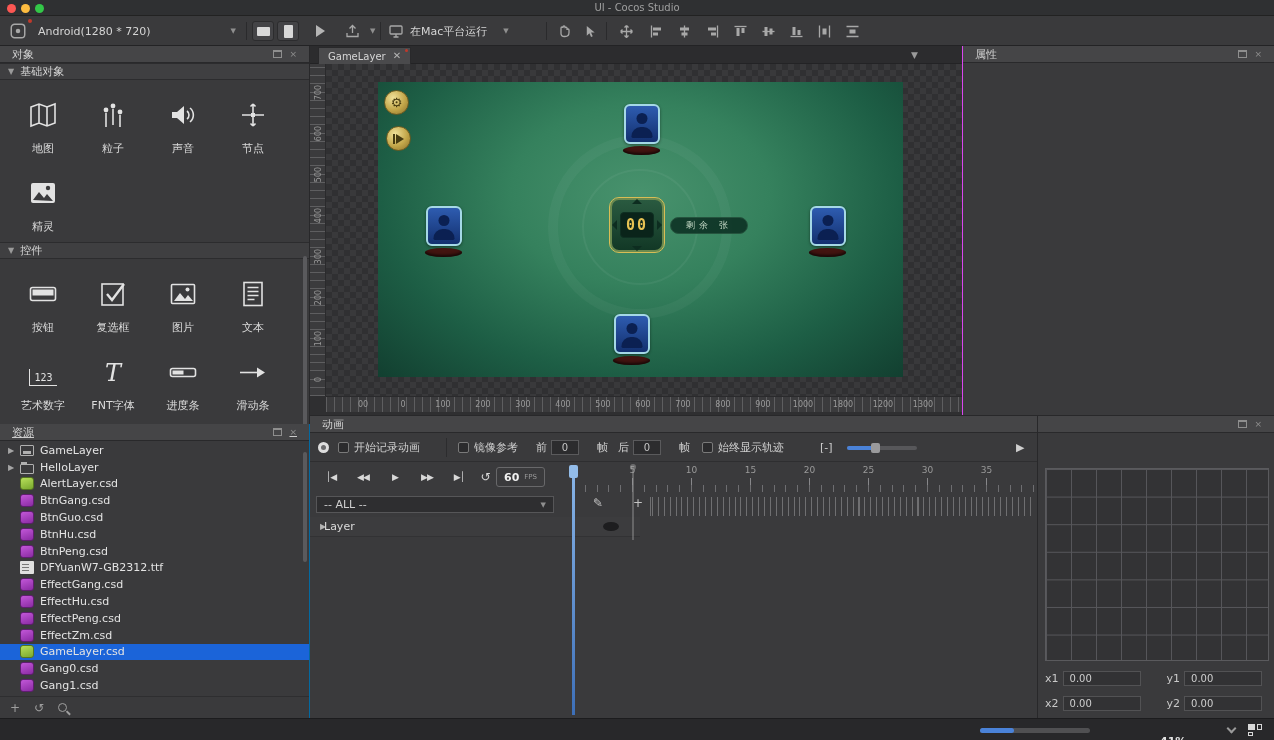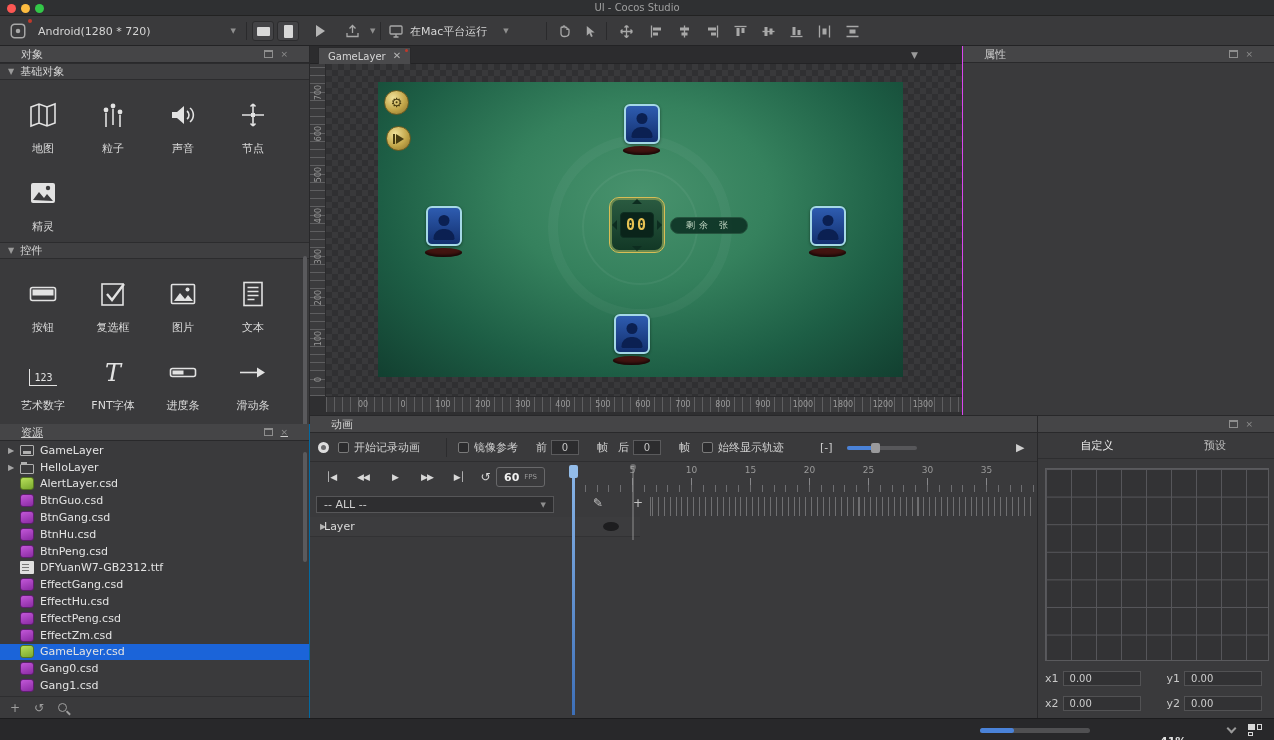--- a/index.html
+++ b/index.html
@@ -26,21 +26,21 @@
   .shape-land { width:13px; height:9px; background:#d8d8d8; border-radius:1px; }
   .shape-port { width:9px; height:13px; background:#d8d8d8; border-radius:1px; }
   .play-tri { width:0; height:0; border-left:9px solid #b5b5b5; border-top:6px solid transparent; border-bottom:6px solid transparent; }
   .run-label { font-size:11px; color:#d5d5d5; margin-left:6px; }
   .ticon { display:flex; align-items:center; justify-content:center; width:24px; height:22px; }
   svg.t { stroke:#a8a8a8; fill:none; stroke-width:1.3; }
   svg.t .fill { fill:#a8a8a8; stroke:none; }
 
   
   .panel { position:absolute; background:#3a3a3c; }
-  .panel-hdr { height:17px; background:#454547; border-bottom:1px solid #29292b; display:flex; align-items:center; padding:0 21px; font-size:11px; color:#d2d2d2; }
+  .panel-hdr { height:17px; background:#454547; border-bottom:1px solid #29292b; display:flex; align-items:center; padding:0 12px; font-size:11px; color:#d2d2d2; }
   .hdr-icons { margin-left:auto; display:flex; gap:7px; align-items:center; }
   .ic-float { width:9px; height:8px; border:1px solid #8e8e8e; border-top-width:2px; }
   .ic-x { color:#8e8e8e; font-size:9px; line-height:9px; }
   .section-hdr { height:17px; background:#3f3f41; border-top:1px solid #2c2c2e; border-bottom:1px solid #2c2c2e; display:flex; align-items:center; gap:6px; padding-left:8px; font-size:11px; color:#d5d5d5; }
   .caret { font-size:8px; color:#9a9a9a; }
   .scroll-thumb { position:absolute; width:4px; background:#5a5a5d; border-radius:2px; }
 
   
   #objects-panel { left:0; top:46px; width:310px; height:378px; border-right:1px solid #28282a; }
   .obj-grid { display:flex; flex-wrap:wrap; padding:4px 0 2px 8px; }
@@ -445,27 +445,27 @@
 
         <div class="res-row kind-csd-green">
           <span class="expander">▶</span>
           <span class="file-icon"></span>
           <span>AlertLayer.csd</span>
         </div>
 
         <div class="res-row kind-csd">
           <span class="expander">▶</span>
           <span class="file-icon"></span>
+          <span>BtnGang.csd</span>
+        </div>
+
+        <div class="res-row kind-csd">
+          <span class="expander">▶</span>
+          <span class="file-icon"></span>
           <span>BtnGuo.csd</span>
-        </div>
-
-        <div class="res-row kind-csd">
-          <span class="expander">▶</span>
-          <span class="file-icon"></span>
-          <span>BtnGang.csd</span>
         </div>
 
         <div class="res-row kind-csd">
           <span class="expander">▶</span>
           <span class="file-icon"></span>
           <span>BtnHu.csd</span>
         </div>
 
         <div class="res-row kind-csd">
           <span class="expander">▶</span>
@@ -718,24 +718,20 @@
       </div>
   </div>
 
   <div class="panel" id="curve-panel">
     <div class="panel-hdr">
       <span class="hdr-icons">
           <span class="ic-float"></span>
           <span class="ic-x">×</span>
         </span>
     </div>
-    <div class="curve-tabs">
-      <span class="curve-tab active">自定义</span>
-      <span class="curve-tab">预设</span>
-    </div>
     <div class="curve-grid"></div>
     <div class="cp-field-row" style="top:253px">
       <span>x1</span>
       <span class="cp-val">0.00</span>
       <span class="cp-lab2">y1</span>
       <span class="cp-val">0.00</span>
     </div>
     <div class="cp-field-row" style="top:278px">
       <span>x2</span>
       <span class="cp-val">0.00</span>

